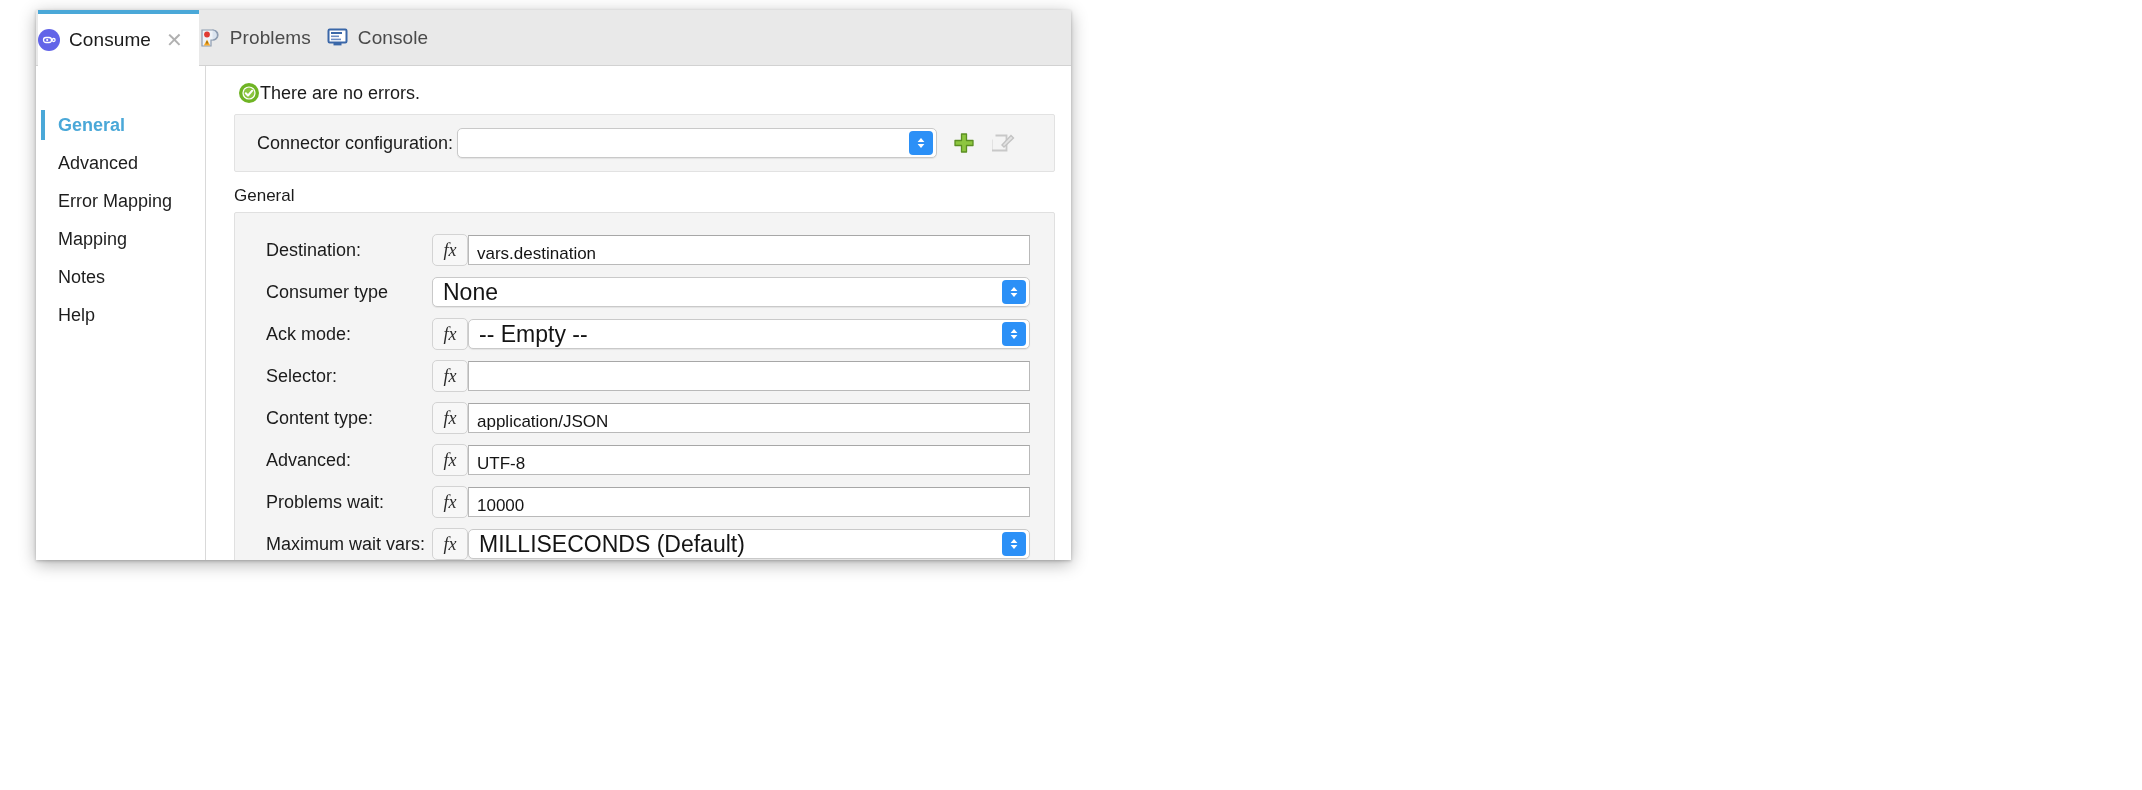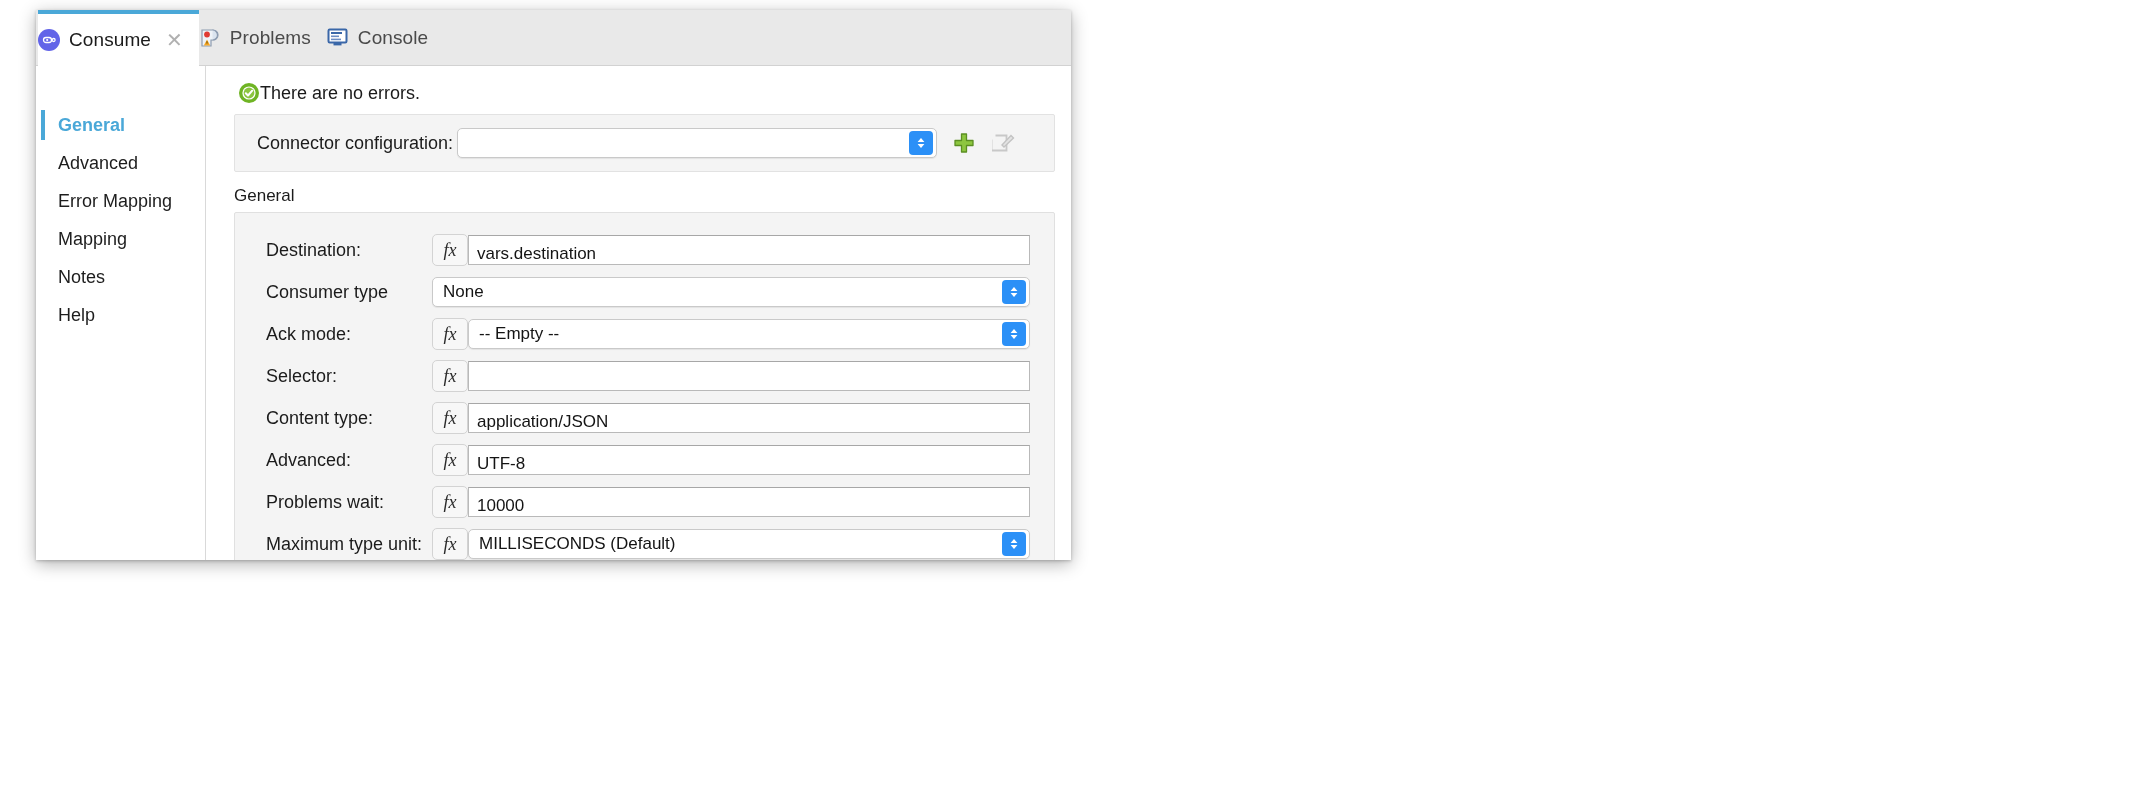--- a/index.html
+++ b/index.html
@@ -162,21 +162,21 @@
   .select-mac {
     position: relative;
     height: 30px;
     background: #ffffff;
     border: 1px solid #c9c9c9;
     border-radius: 5px;
     box-shadow: 0 1px 1px rgba(0,0,0,0.07);
     display: flex;
     align-items: center;
     padding: 0 40px 0 10px;
-    font-size: 17px;
+    font-size: 23px;
     color: #141414;
   }
   .select-mac .stepper {
     position: absolute;
     right: 3px; top: 50%;
     transform: translateY(-50%);
     width: 24px; height: 24px;
     border-radius: 4px;
     background: #2b90f7;
     display: flex; align-items: center; justify-content: center;
@@ -424,21 +424,21 @@
 
             <div class="row">
               <span class="row-label">Problems wait:</span>
               <span class="fx">fx</span>
               <div class="textfield">
                 <span>10000</span>
               </div>
             </div>
 
             <div class="row">
-              <span class="row-label">Maximum type unit:</span>
+              <span class="row-label">Maximum wait vars:</span>
               <span class="fx">fx</span>
               <div class="sel-wrap">
                 <div class="select-mac">
                   <span>MILLISECONDS (Default)</span>
                   <span class="stepper">
                     <svg width="14" height="16" viewBox="0 0 14 16">
                       <path d="M7 3 L10.4 7 H3.6 Z" fill="#ffffff"></path>
                       <path d="M7 13 L10.4 9 H3.6 Z" fill="#ffffff"></path>
                     </svg>
                   </span>

